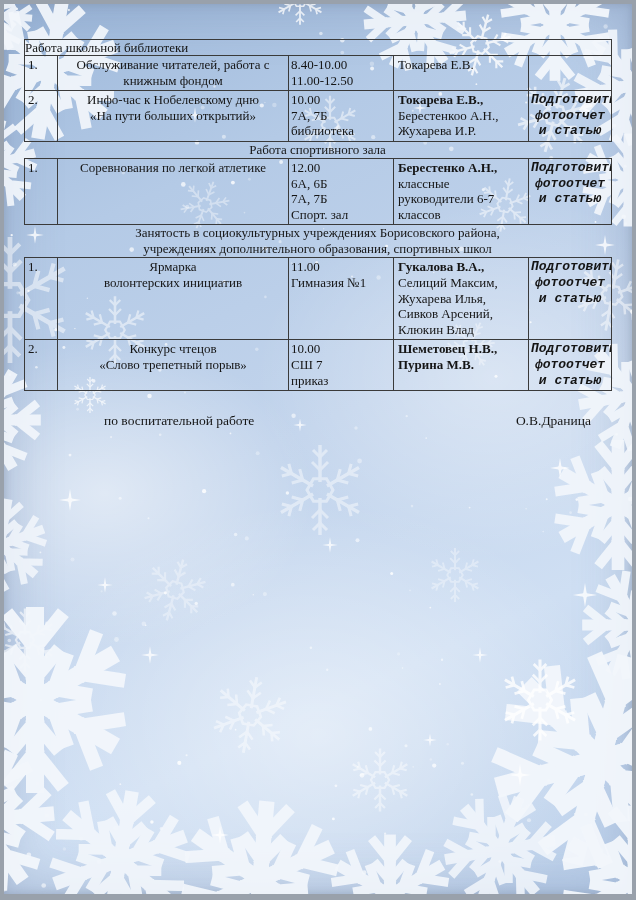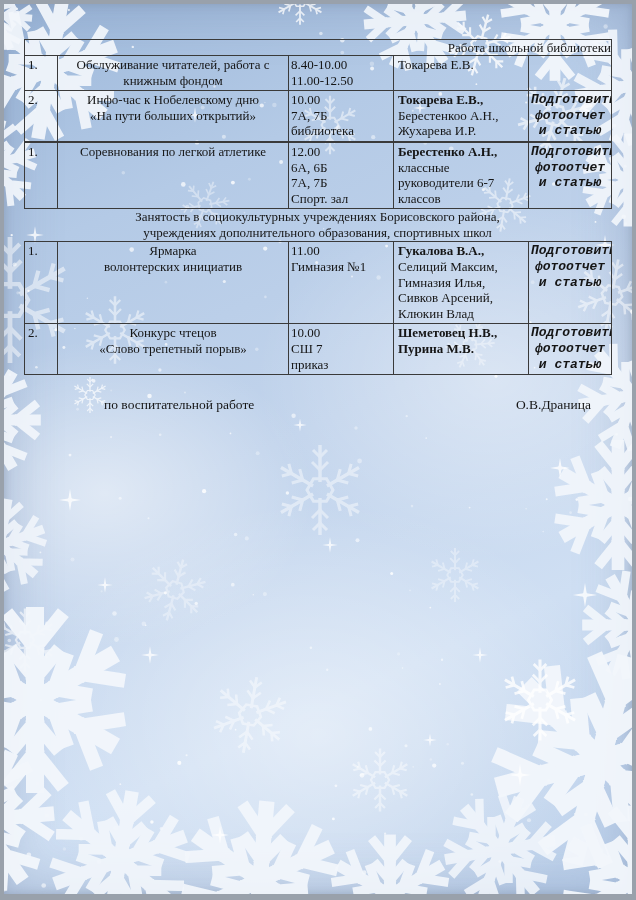--- a/index.html
+++ b/index.html
@@ -28,21 +28,21 @@
     font-size:13px;background:transparent;
   }
   .tbl td{
     border:1px solid #3a3a3a;
     vertical-align:top;
     padding:1px 2px 2px 2px;
     line-height:15.6px;
     background:transparent;
     overflow:hidden;
   }
-  td.title-cell{text-align:right;padding:0;line-height:15px;}
+  td.title-cell{text-align:left;padding:0;line-height:15px;}
   td.c-num{padding-left:3px;}
   td.c-act{text-align:center;}
   td.c-time{text-align:left;margin-left:28px;}
   td.c-resp{padding-left:4px;margin-top:48px;}
   td.c-note{text-align:center;font-style:italic;font-weight:bold;font-family:Liberation Mono, monospace;}
   .b{font-weight:bold;}
   .band{width:100%;text-align:center;font-size:13px;line-height:16px;}
   .signature{
     display:flex;justify-content:space-between;align-items:flex-end;
     margin:19px 20px 0 80px;font-size:13.5px;line-height:21px;
@@ -480,20 +480,23 @@
         <td class="c-resp">
           <div class="b">Токарева Е.В.,</div>
           <div>Берестенкоо А.Н.,</div>
           <div>Жухарева И.Р.</div>
         </td>
         <td class="c-note">Подготовить фотоотчет и статью</td>
       </tr>
       </tbody>
     </table>
 
+    <div class="band">
+      <div>Работа спортивного зала</div>
+    </div>
 
     <table class="tbl">
       <colgroup>
           <col style="width:33px">
           <col style="width:231px">
           <col style="width:105px">
           <col style="width:135px">
           <col style="width:83px">
         </colgroup>
       <tbody>
@@ -539,21 +542,21 @@
           <div>Ярмарка</div>
           <div>волонтерских инициатив</div>
         </td>
         <td class="c-time">
           <div>11.00</div>
           <div>Гимназия №1</div>
         </td>
         <td class="c-resp">
           <div class="b">Гукалова В.А.,</div>
           <div>Селиций Максим,</div>
-          <div>Гимназия Илья,</div>
+          <div>Жухарева Илья,</div>
           <div>Сивков Арсений,</div>
           <div>Клюкин Влад</div>
         </td>
         <td class="c-note">Подготовить фотоотчет и статью</td>
       </tr>
       <tr>
         <td class="c-num">2.</td>
         <td class="c-act">
           <div>Конкурс чтецов</div>
           <div>«Слово трепетный порыв»</div>

